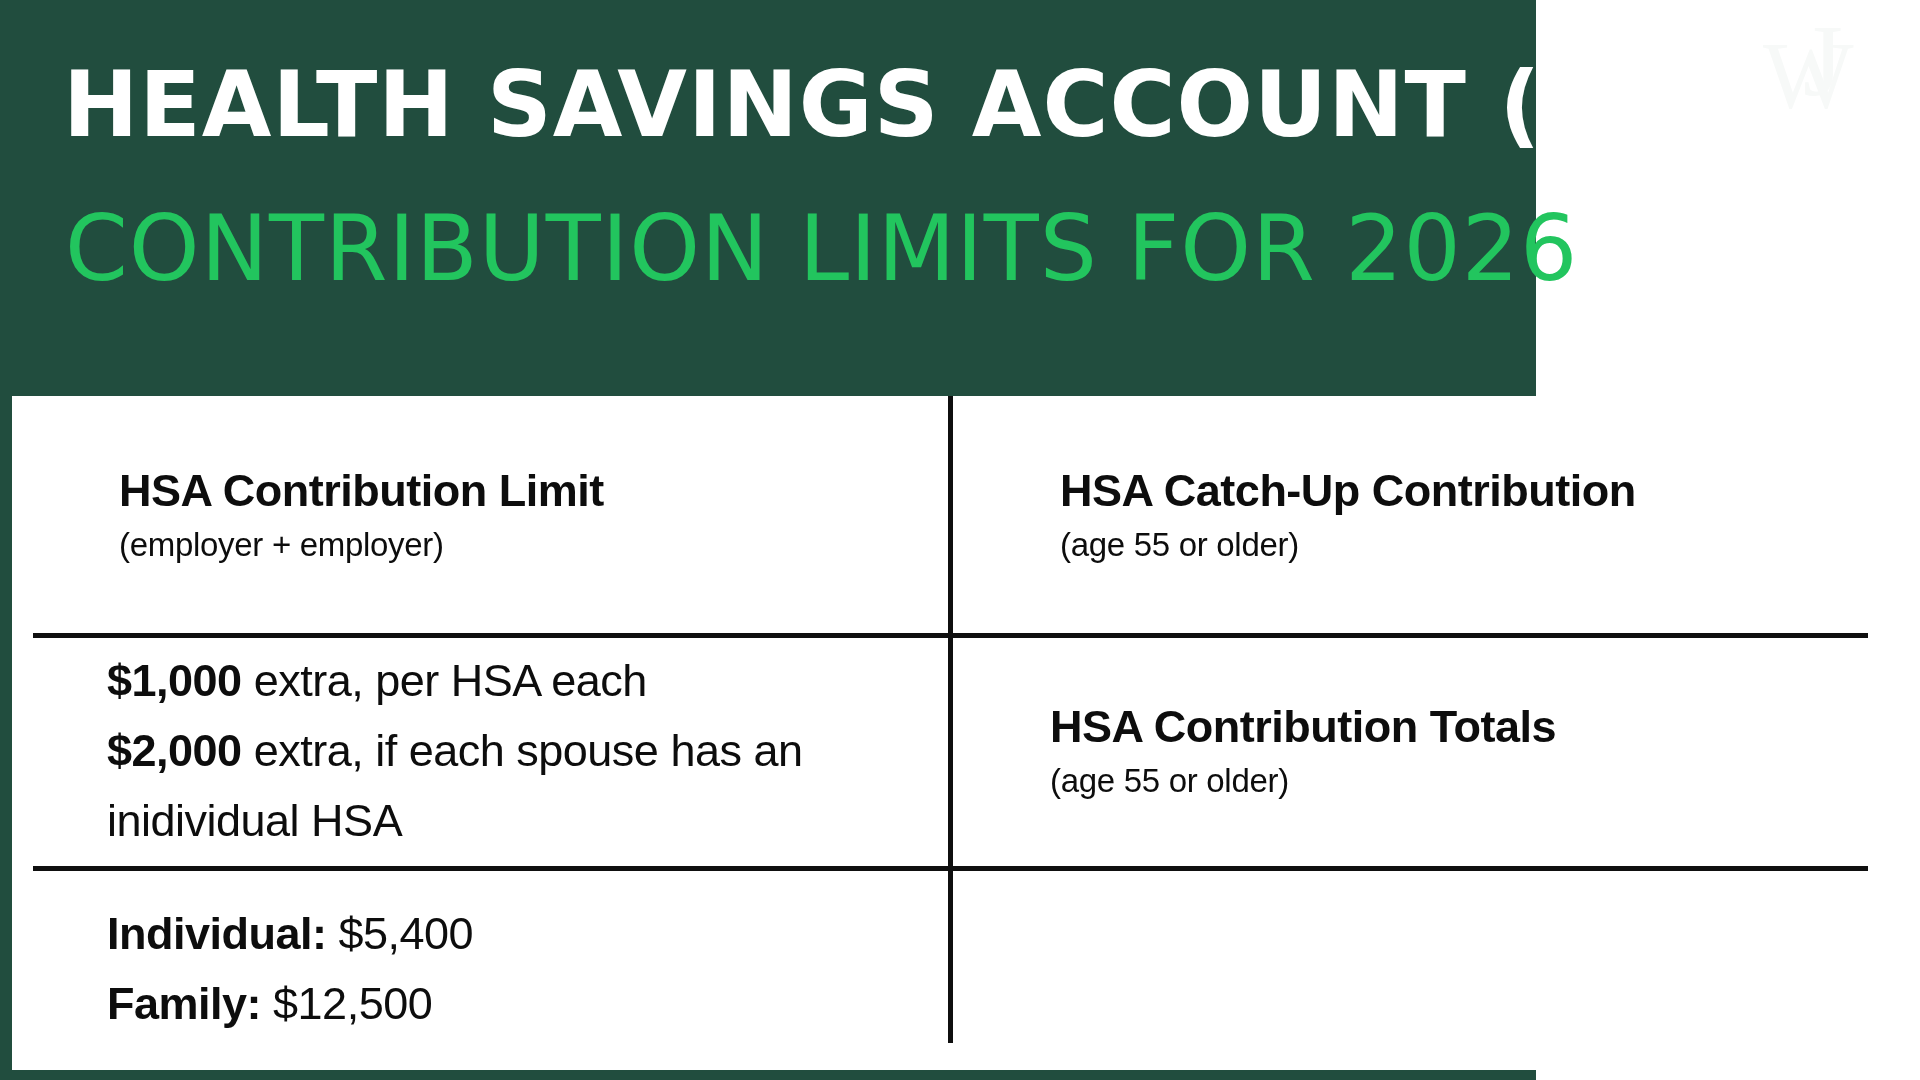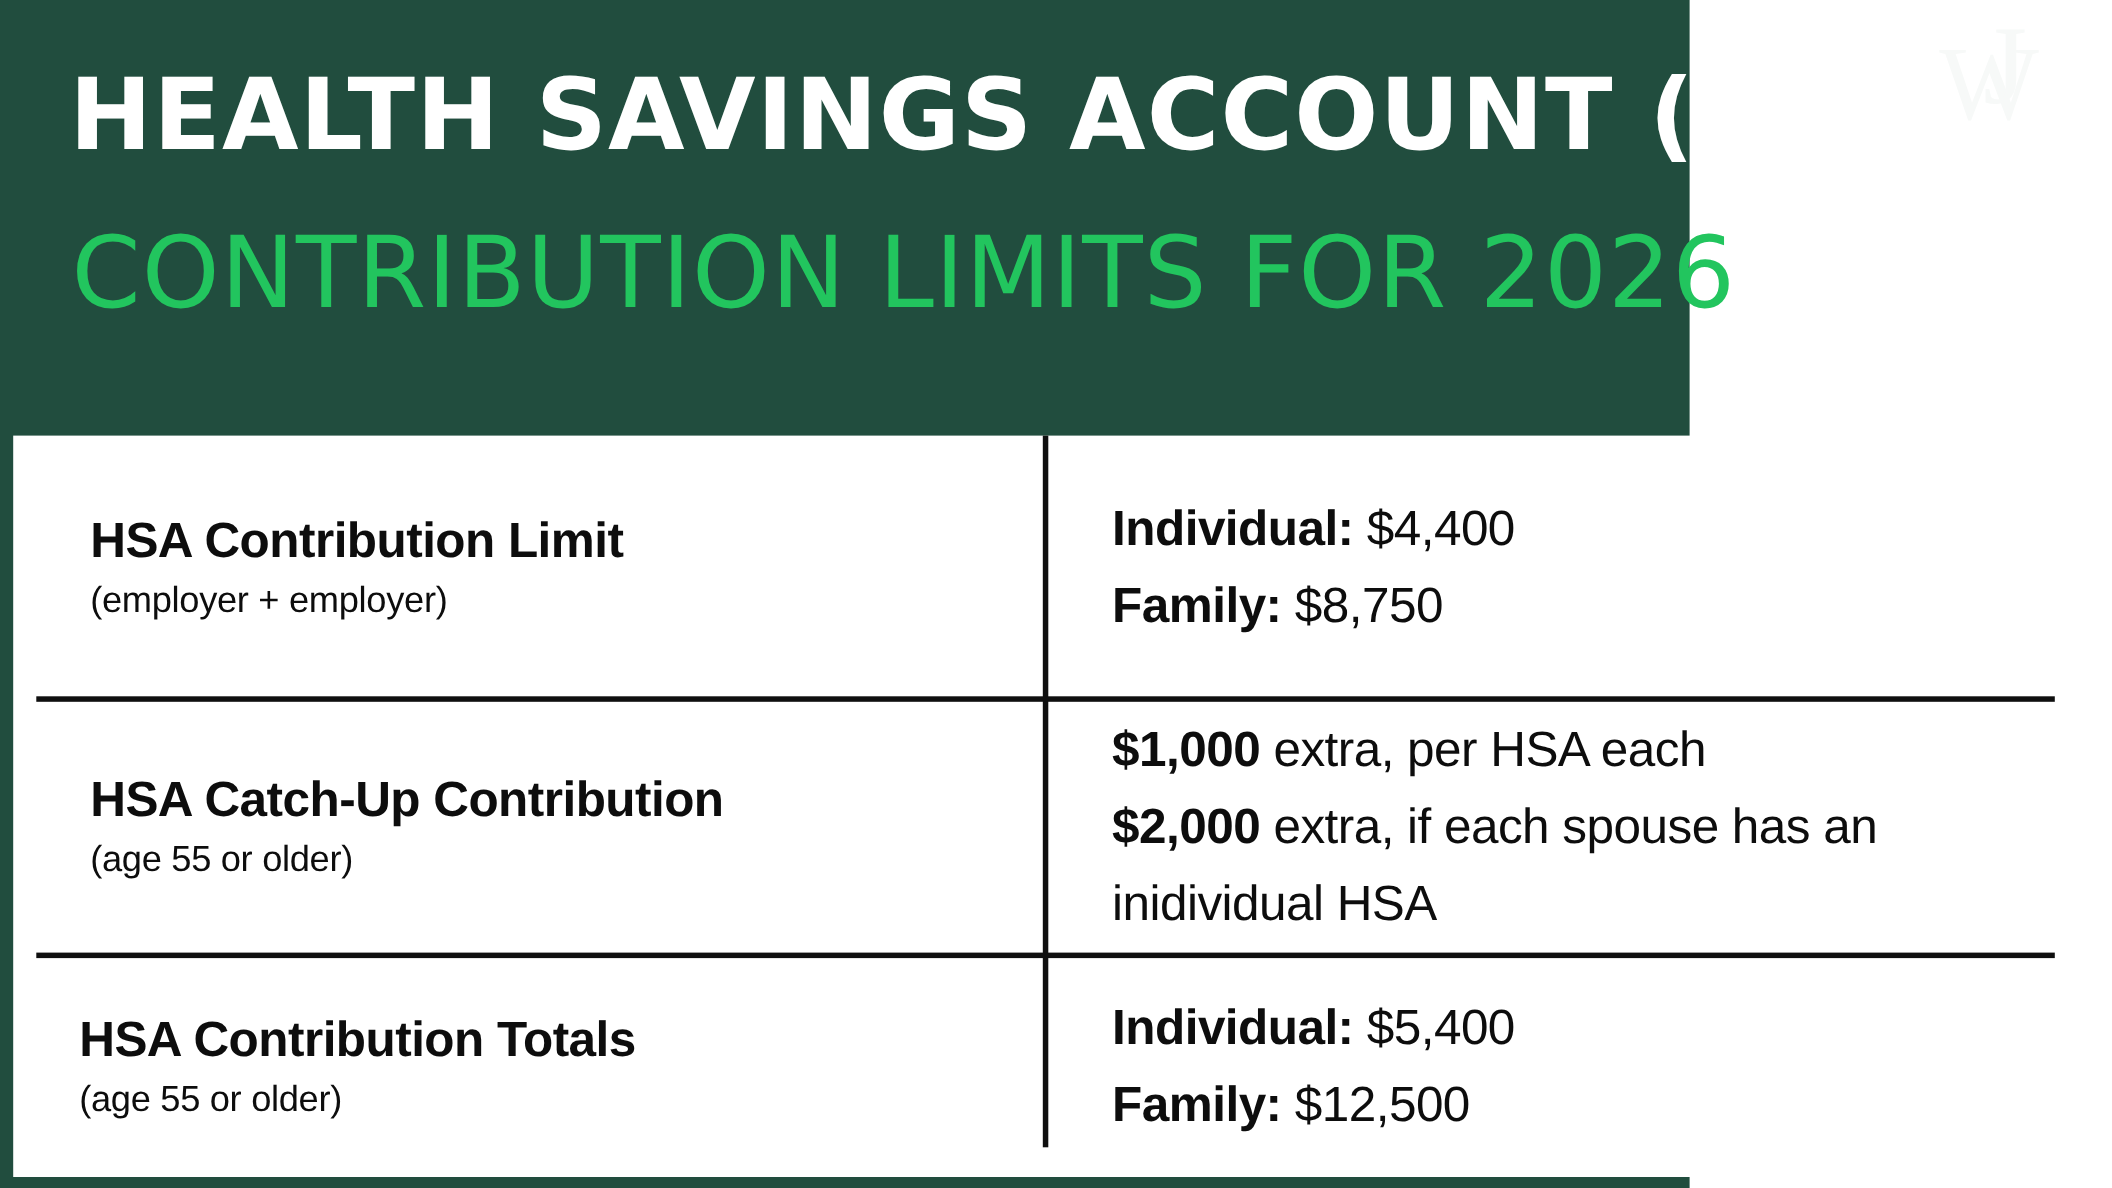--- a/index.html
+++ b/index.html
@@ -56,20 +56,21 @@
     left: 12px; top: 396px;
     width: 1899px; height: 674px;
     background: #ffffff;
     color: #0d0d0d;
   }
   .grid {
     position: absolute; inset: 0;
     display: grid;
     grid-template-columns: 941px 1fr;
     grid-template-rows: 238px 234px 202px;
+    margin-left: 37px;
   }
   .cell {
     display: flex;
     flex-direction: column;
     justify-content: center;
     box-sizing: border-box;
   }
   .cell.left  { padding-left: 70px; padding-right: 30px; }
   .cell.left.r3 { padding-left: 60px; }
   .cell.right { padding-left: 58px; padding-right: 36px; }
@@ -129,24 +130,20 @@
     <div class="vline"></div>
     <div class="hline h1"></div>
     <div class="hline h2"></div>
 
     <div class="grid">
 
       <div class="cell left">
         <div class="row-label">HSA Contribution Limit</div>
         <div class="row-sublabel">(employer + employer)</div>
       </div>
-      <div class="cell right">
-        <div class="value-line"><span class="b">Individual:</span><span> $4,400</span></div>
-        <div class="value-line"><span class="b">Family:</span><span> $8,750</span></div>
-      </div>
 
       <div class="cell left">
         <div class="row-label">HSA Catch-Up Contribution</div>
         <div class="row-sublabel">(age 55 or older)</div>
       </div>
       <div class="cell right">
         <div class="value-line"><span class="b">$1,000</span><span> extra, per HSA each</span></div>
         <div class="value-line"><span class="b">$2,000</span><span> extra, if each spouse has an inidividual HSA</span></div>
       </div>
 

